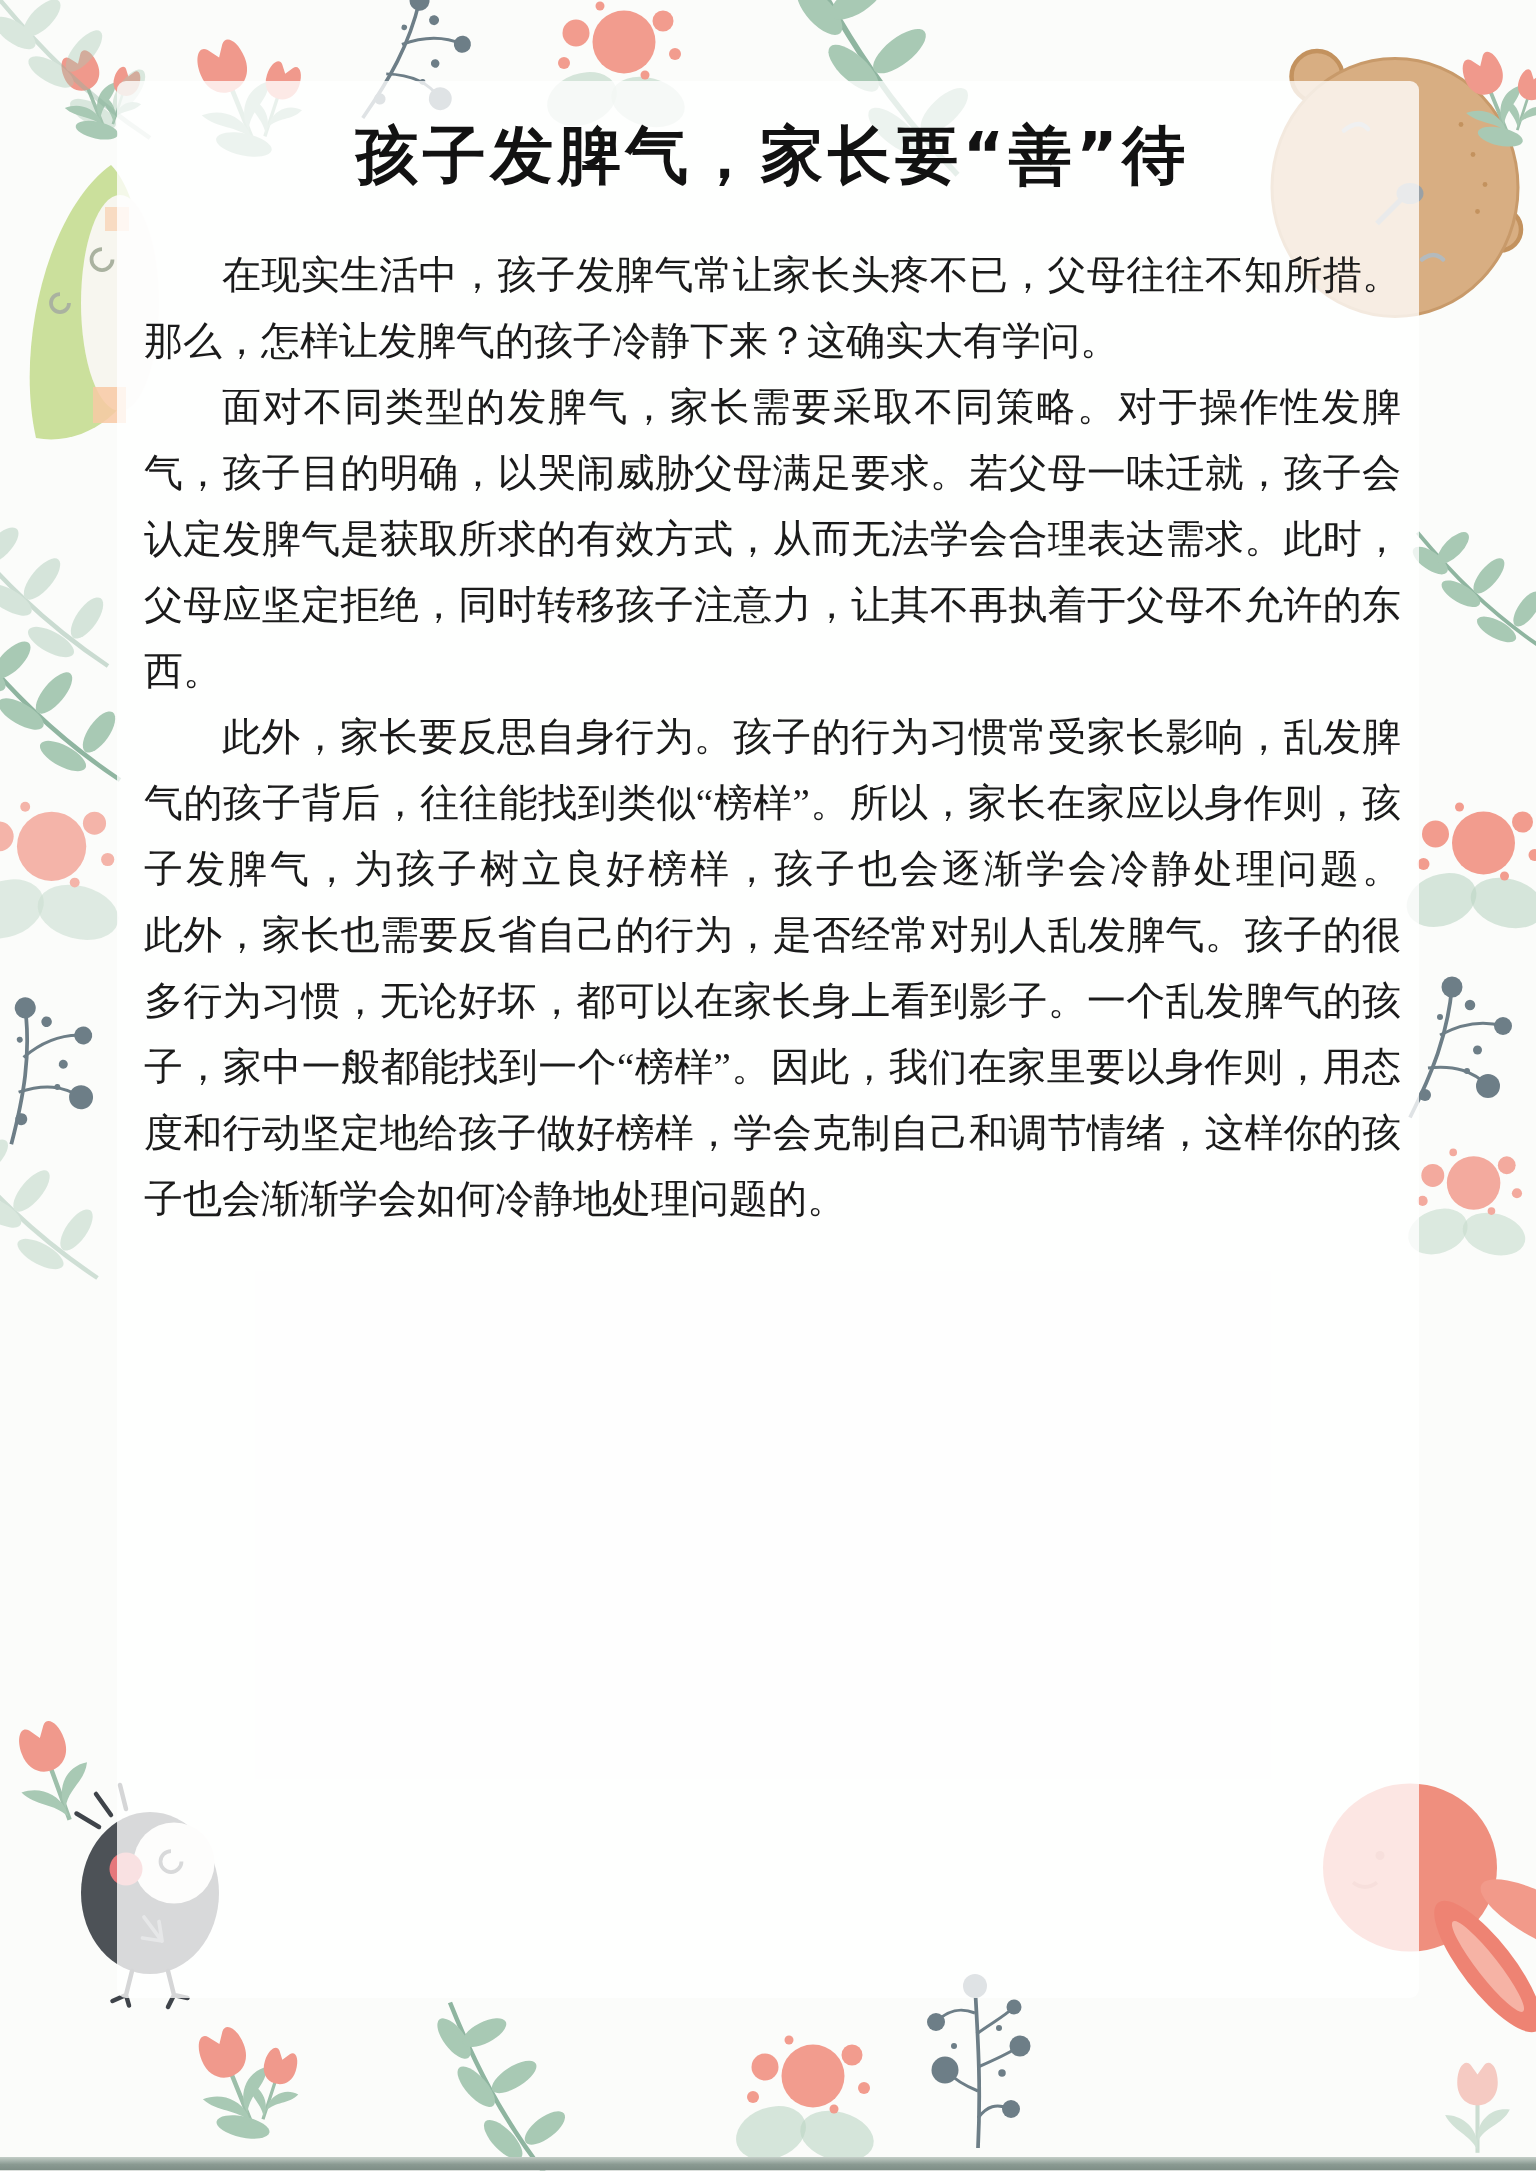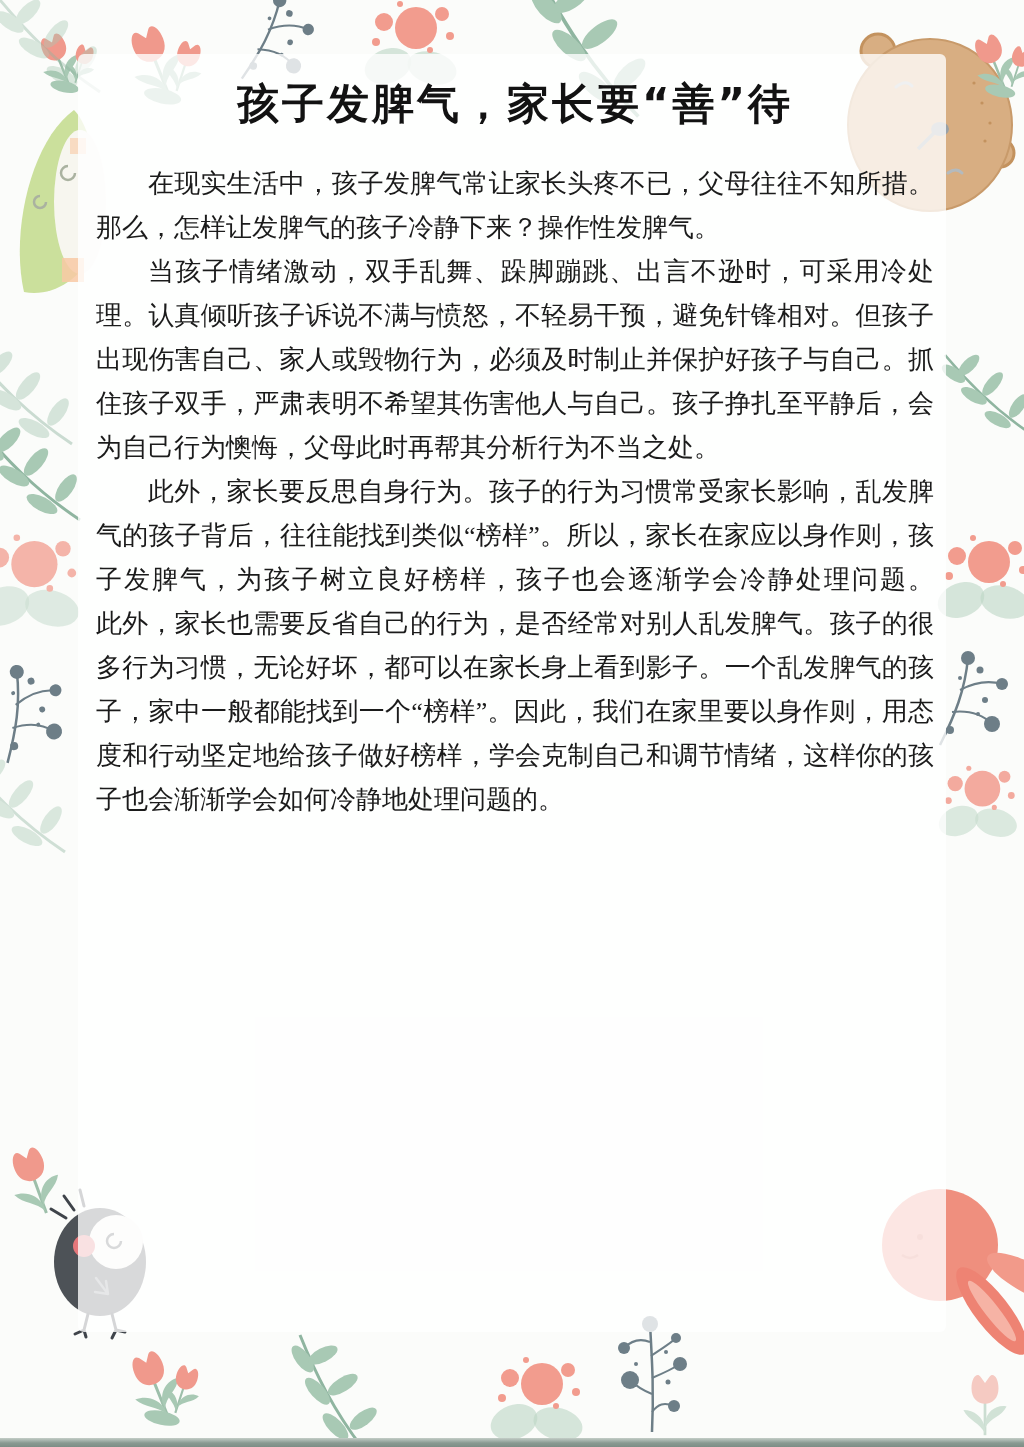--- a/index.html
+++ b/index.html
@@ -248,20 +248,20 @@
       </g>
     <g transform="translate(985,1392) scale(0.9)" opacity="0.5">
         <use href="#tulip-full"></use>
       </g>
   </svg>
 
   <div class="panel"></div>
 
   <div class="content">
     <h1>孩子发脾气，家长要“善”待</h1>
-    <p>在现实生活中，孩子发脾气常让家长头疼不已，父母往往不知所措。那么，怎样让发脾气的孩子冷静下来？操作性发脾气。</p>
-    <p>当孩子情绪激动，双手乱舞、跺脚蹦跳、出言不逊时，可采用冷处理。认真倾听孩子诉说不满与愤怒，不轻易干预，避免针锋相对。但孩子出现伤害自己、家人或毁物行为，必须及时制止并保护好孩子与自己。抓住孩子双手，严肃表明不希望其伤害他人与自己。孩子挣扎至平静后，会为自己行为懊悔，父母此时再帮其分析行为不当之处。</p>
+    <p>在现实生活中，孩子发脾气常让家长头疼不已，父母往往不知所措。那么，怎样让发脾气的孩子冷静下来？这确实大有学问。</p>
+    <p>面对不同类型的发脾气，家长需要采取不同策略。对于操作性发脾气，孩子目的明确，以哭闹威胁父母满足要求。若父母一味迁就，孩子会认定发脾气是获取所求的有效方式，从而无法学会合理表达需求。此时，父母应坚定拒绝，同时转移孩子注意力，让其不再执着于父母不允许的东西。</p>
     <p>此外，家长要反思自身行为。孩子的行为习惯常受家长影响，乱发脾气的孩子背后，往往能找到类似“榜样”。所以，家长在家应以身作则，孩子发脾气，为孩子树立良好榜样，孩子也会逐渐学会冷静处理问题。　　此外，家长也需要反省自己的行为，是否经常对别人乱发脾气。孩子的很多行为习惯，无论好坏，都可以在家长身上看到影子。一个乱发脾气的孩子，家中一般都能找到一个“榜样”。因此，我们在家里要以身作则，用态度和行动坚定地给孩子做好榜样，学会克制自己和调节情绪，这样你的孩子也会渐渐学会如何冷静地处理问题的。</p>
   </div>
 
 
   <div class="bottom-bar"></div>
 </div>
 
 </body></html>

